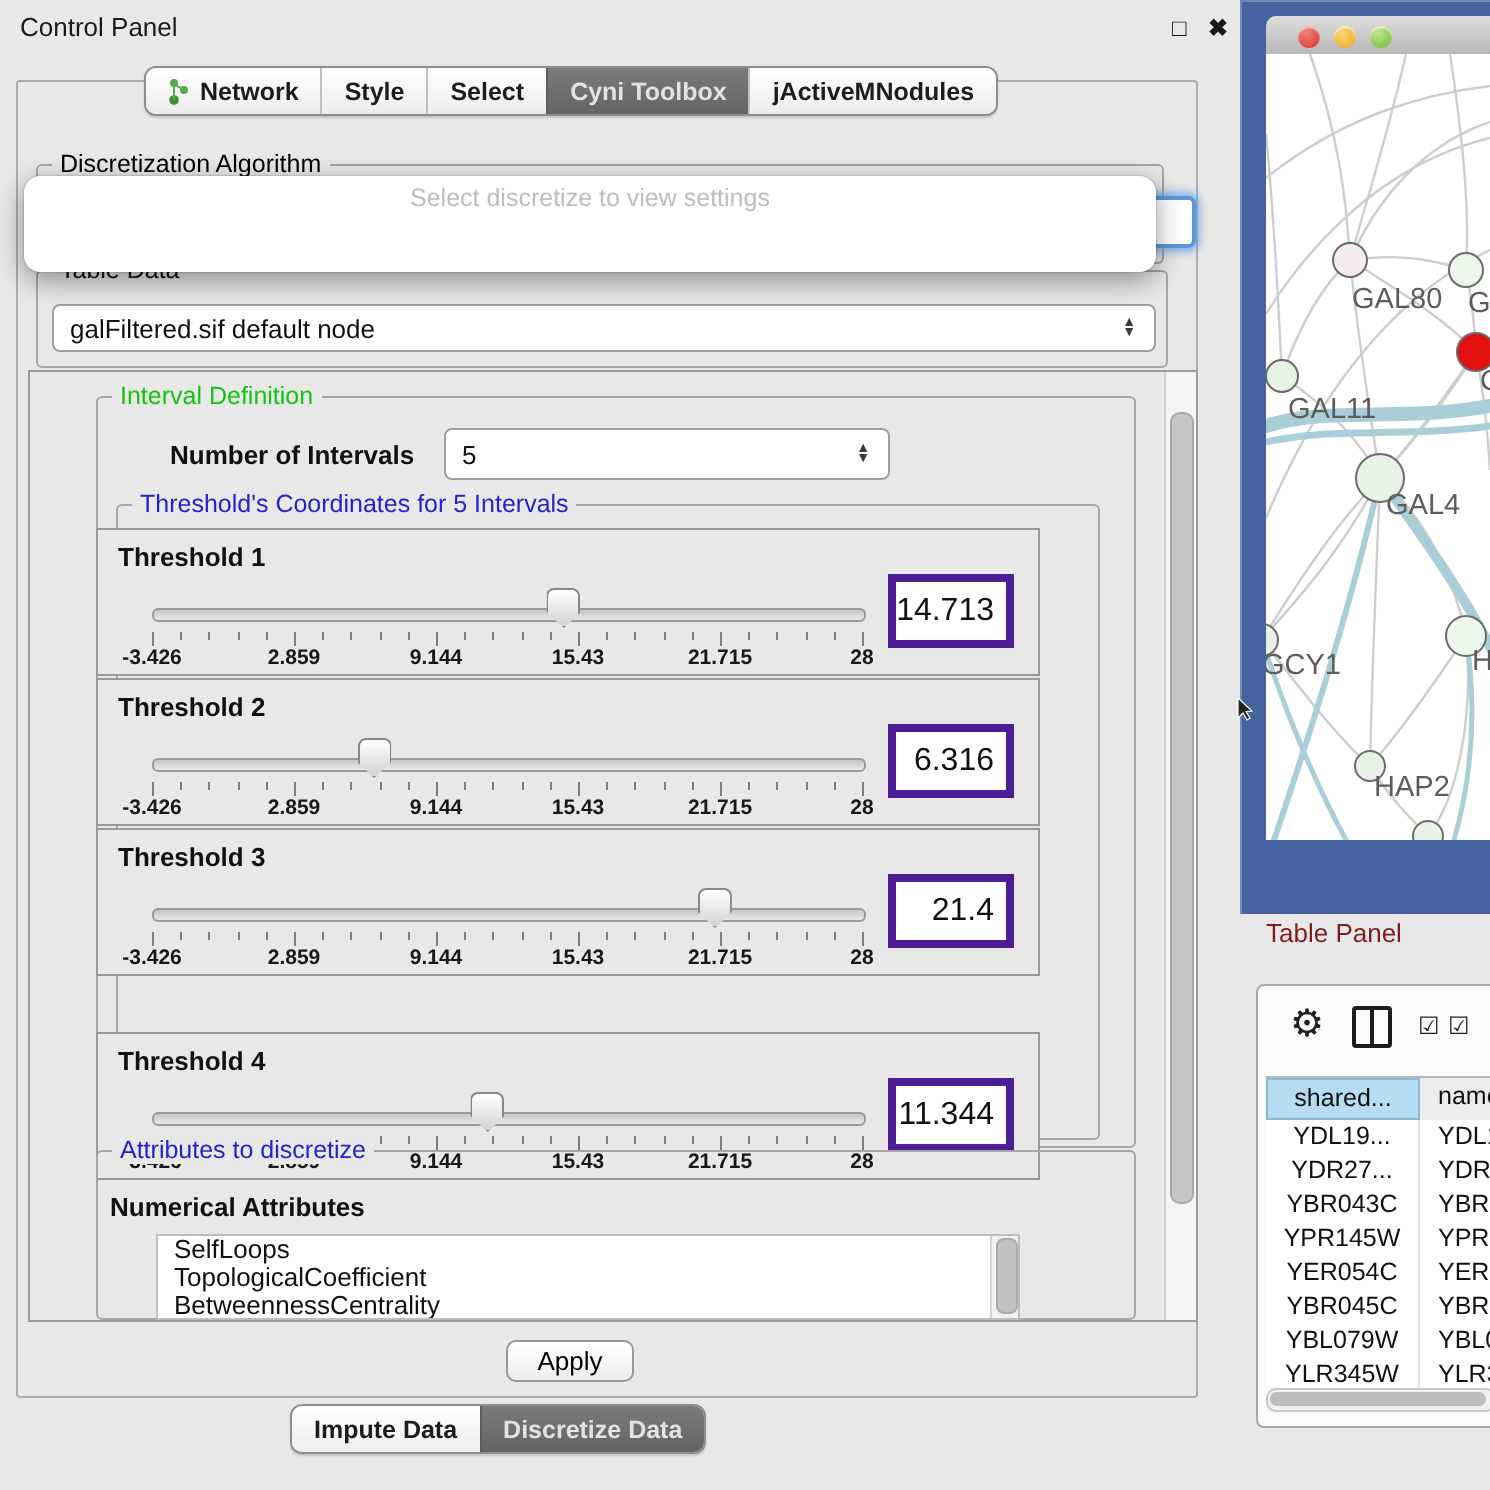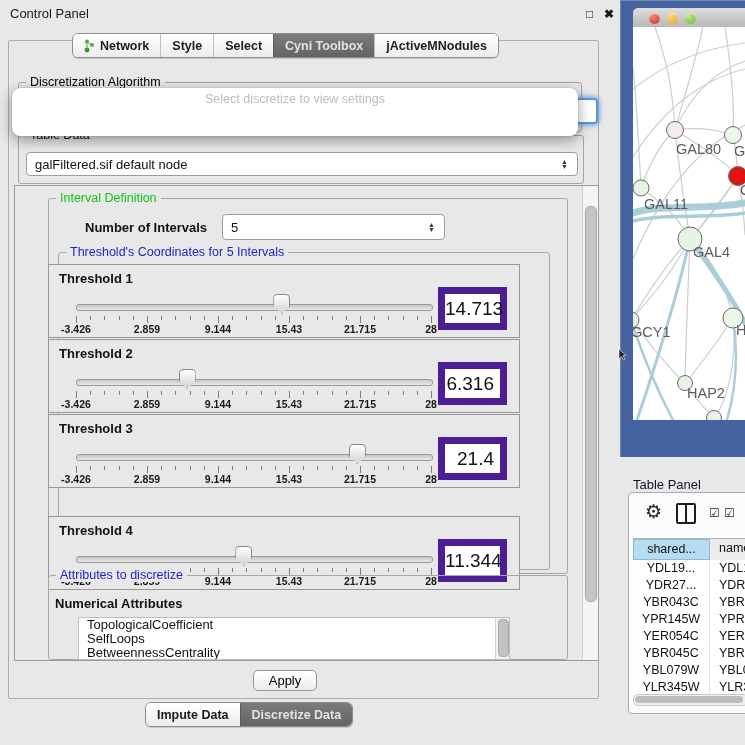--- a/index.html
+++ b/index.html
@@ -53,43 +53,43 @@
   .thr-label{position:absolute;left:10px;top:6px;font-size:13px;font-weight:bold}
   .track{position:absolute;left:27px;top:39px;width:355px;height:5px;border:1px solid #9a9a9a;
          border-radius:3px;background:linear-gradient(#c6c6c6,#e9e9e9)}
   .handle{position:absolute;top:29px;width:15px;height:18px;
           background:linear-gradient(#ffffff,#d2d2d2);border:1px solid #888;
           border-radius:4px 4px 2px 2px;
           clip-path:polygon(0 0,100% 0,100% 60%,50% 100%,0 60%)}
   .tick{position:absolute;top:51px;width:1px;height:4px;background:#7d7d7d}
   .tick.major{height:7px}
   .slab{position:absolute;top:58px;transform:translateX(-50%);font-size:10.5px;font-weight:bold;color:#181818;white-space:nowrap}
-  .vbox{position:absolute;right:12px;top:22px;width:49px;height:29px;background:#fff;border:7px solid #4c1d95;
-        font-size:19px;line-height:29px;text-align:right;padding-right:6px}
+  .vbox{position:absolute;right:12px;top:22px;width:49px;height:29px;background:#fff;border:4px solid #4c1d95;
+        font-size:16px;line-height:29px;text-align:right;padding-right:6px}
 
   
   .attr-list{position:absolute;left:78px;top:617px;width:430px;height:41px;background:#fff;
              border:1px solid #bdbdbd;overflow:hidden}
   .attr-item{font-size:13px;padding:0 0 0 8px;line-height:13.8px}
   .attr-scroll{position:absolute;right:0;top:0;width:13px;height:100%;background:#f2f2f2;border-left:1px solid #d4d4d4}
   .attr-thumb{position:absolute;left:1.5px;top:1px;width:9px;height:36px;border-radius:4px;background:#c2c2c2;border:1px solid #ababab}
 
   .btn{background:linear-gradient(#ffffff,#ededed);border:1px solid #979797;border-radius:5px;
        font-size:13px;text-align:center}
 
   
   .netframe{left:620px;top:0;width:125px;height:457px;background:#44639f;
             box-shadow:inset 1px 1px 0 rgba(255,255,255,.25)}
   .titlebar{position:absolute;left:13px;top:8px;right:0;height:19px;
             background:linear-gradient(#dedede,#b7b7b7);border-bottom:1px solid #8f8f8f;border-radius:5px 0 0 0}
   .tl{position:absolute;top:4.5px;width:11px;height:11px;border-radius:50%;box-shadow:inset 0 1px 1px rgba(255,255,255,.7)}
   .canvas{position:absolute;left:13px;top:27px;right:0;height:393px;background:#fff;overflow:hidden}
 
   
-  .tp-title{left:633px;top:477px;font-size:13px;color:#0f172a}
+  .tp-title{left:633px;top:459px;font-size:13px;color:#7f1d1d}
   .tp-box{left:628px;top:492px;width:121px;height:220px;background:#fbfbfb;border:1px solid #a9a9a9;border-radius:4px}
   .tp-toolbar{position:absolute;left:0;top:0;width:100%;height:44px}
   .split-icon{position:absolute;left:47px;top:10px;width:16px;height:17px;border:2px solid #1d1d1d;border-radius:2px}
   .split-icon:after{content:"";position:absolute;left:6.5px;top:0;width:2px;height:100%;background:#1d1d1d}
   .cb{position:absolute;top:13px;font-size:12px;color:#1d1d1d;letter-spacing:1px}
   .th-row{position:absolute;left:4px;top:45px;right:0;height:21px;display:flex;border-top:1px solid #b5b5b5;border-bottom:1px solid #9a9a9a}
   .th-c1{width:75px;background:#b5dcf1;border:1px solid #8fb9d2;text-align:center;font-size:12.5px;line-height:19px}
   .th-c2{flex:1;background:#ececec;font-size:12.5px;line-height:19px;padding-left:9px;overflow:hidden}
   .rows{position:absolute;left:4px;top:67px;right:0;height:136px;overflow:hidden;background:#fff}
   .trow{display:flex;height:17px}
@@ -327,22 +327,22 @@
       <div class="slab" style="left: 382px;">28</div>
     </div>
   </div>
 
 <div class="abs group" style="left:48px;top:575px;width:518px;height:83px">
   <div class="group-label blue">Attributes to discretize</div>
 </div>
 <div class="abs" style="left:55px;top:596px;font-size:13px;font-weight:bold">Numerical Attributes</div>
 <div class="abs attr-list">
   <div id="attr-items">
+      <div class="attr-item">SelfLoops</div>
       <div class="attr-item">TopologicalCoefficient</div>
-      <div class="attr-item">SelfLoops</div>
       <div class="attr-item">BetweennessCentrality</div>
     </div>
   <div class="attr-scroll">
       <div class="attr-thumb"></div>
     </div>
 </div>
 
 <button class="abs btn" style="left:253px;top:670px;width:64px;height:21px">Apply</button>
 
 <div class="abs seg-bar" style="left:145px;top:702px" id="bottom-tabs">

